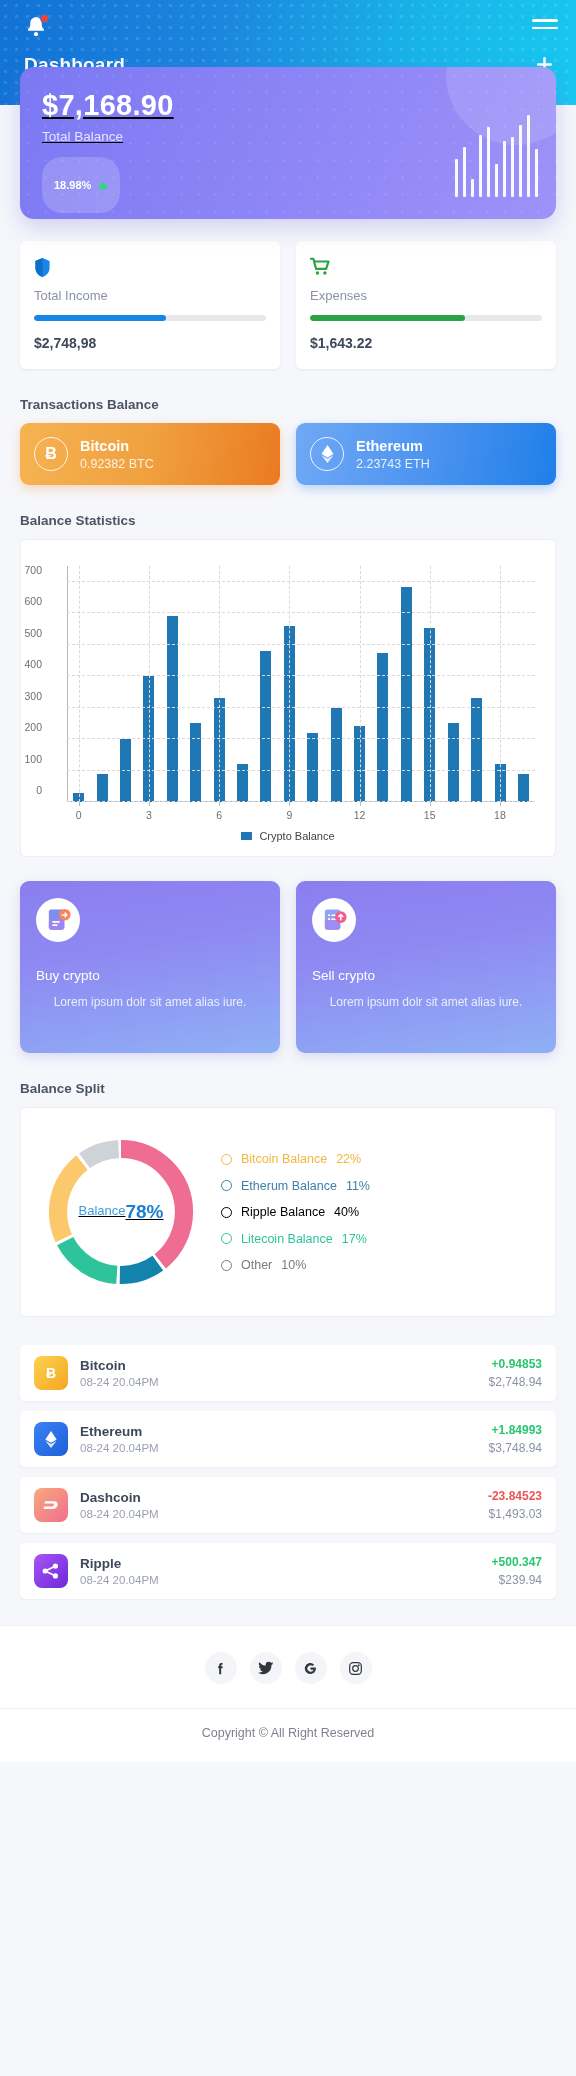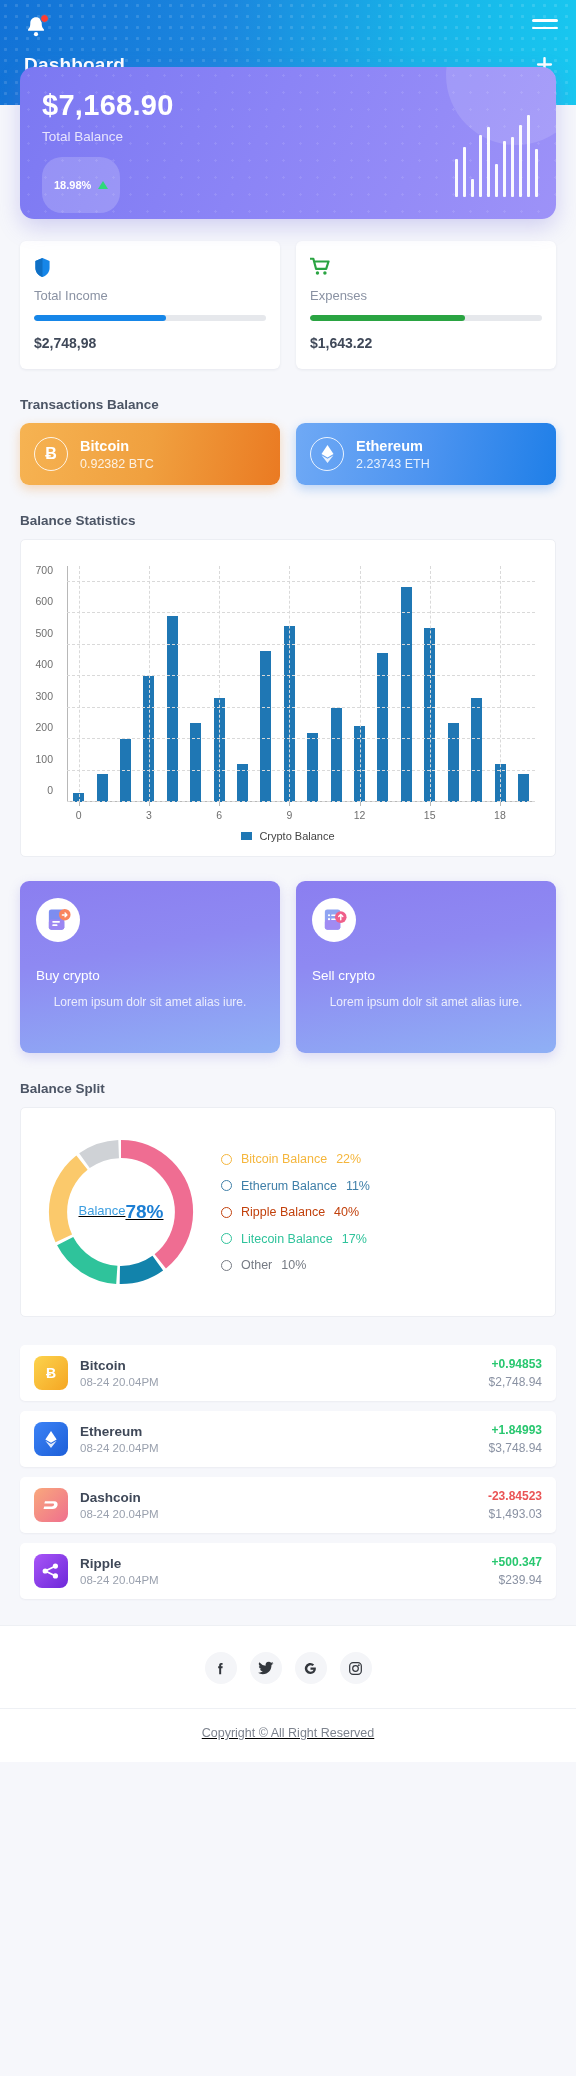--- a/index.html
+++ b/index.html
@@ -27,21 +27,21 @@
   .hdr-row { position: relative; z-index: 2; display: flex; align-items: flex-start; justify-content: space-between; padding: 14px 18px 0 24px; }
   .bell-wrap { position: relative; width: 26px; height: 30px; }
   .bell-dot { position: absolute; top: 0px; right: 1px; width: 9px; height: 9px; border-radius: 50%; background: #ff3b30; border: 1.5px solid #1b86de; }
   .burger { width: 26px; padding-top: 5px; }
   .burger span { display: block; height: 2.5px; background: #fff; border-radius: 2px; margin-bottom: 5px; }
   .hdr-title-row { position: relative; z-index: 2; display: flex; align-items: center; justify-content: space-between; padding: 8px 22px 0 24px; }
   .hdr-title { color: #fff; font-size: 19px; font-weight: bold; letter-spacing: .2px; }
   .plus-btn { color: #fff; font-size: 26px; line-height: 1; font-weight: 300; cursor: pointer; }
 
   
-  .hero-wrap { position: relative; margin-top: -38px; padding: 0 20px; z-index: 5; }
+  .hero-wrap { position: relative; margin-top: -38px; padding: 0 20px; z-index: 5; text-decoration: underline; }
   .hero {
     position: relative;
     border-radius: 14px;
     height: 152px;
     background: linear-gradient(118deg, #7b78f2 0%, #8b84f6 45%, #9d92f8 100%);
     box-shadow: 0 8px 22px rgba(110,105,220,0.28);
     overflow: hidden;
     padding: 22px 22px 0 22px;
   }
   .hero::before {
@@ -81,21 +81,21 @@
   .coin-eth { background: linear-gradient(100deg, #6fa9f5 0%, #4d94f0 50%, #1f7fe8 100%); box-shadow: 0 4px 11px rgba(45,128,232,.3); }
   .coin-circle { width: 34px; height: 34px; border-radius: 50%; border: 1.6px solid rgba(255,255,255,.85); display: flex; align-items: center; justify-content: center; color: #fff; font-size: 16px; font-weight: bold; flex: none; }
   .coin-name { color: #fff; font-size: 14.5px; font-weight: bold; }
   .coin-amt { color: rgba(255,255,255,.85); font-size: 12.5px; margin-top: 3px; }
 
   
   .chart-card { margin: 0 20px; background: #fff; border: 1px solid #eceef3; border-radius: 5px; padding: 26px 10px 14px 10px; }
   .plot { position: relative; height: 236px; margin-left: 36px; margin-right: 10px; }
   .grid-y { position: absolute; left: 0; right: 0; border-top: 1px dashed #d9d9d9; }
   .grid-x { position: absolute; top: 0; bottom: 0; border-left: 1px dashed #d9d9d9; }
-  .ytick { position: absolute; right: 100%; margin-right: 14px; transform: translateY(-50%); font-size: 10.5px; color: #6f6f6f; }
+  .ytick { position: absolute; right: 100%; margin-right: 25px; transform: translateY(-50%); font-size: 10.5px; color: #6f6f6f; }
   .yaxis { position: absolute; left: 0; top: 0; bottom: 0; border-left: 1px solid #b8b8b8; }
   .xaxis { position: absolute; left: 0; right: 0; bottom: 0; border-bottom: 1px solid #b8b8b8; }
   .bars { position: absolute; left: 0; right: 0; bottom: 0; top: 0; display: flex; align-items: flex-end; }
   .barslot { flex: 1; display: flex; justify-content: center; align-items: flex-end; height: 100%; }
   .bar { width: 11px; background: #1f77b4; }
   .xtick { position: absolute; top: 100%; margin-top: 7px; transform: translateX(-50%); font-size: 10.5px; color: #6f6f6f; }
   .xmark { position: absolute; top: 100%; height: 4px; border-left: 1px solid #b8b8b8; }
   .legend { display: flex; justify-content: center; align-items: center; gap: 7px; margin-top: 28px; }
   .legend-sw { width: 11px; height: 8px; background: #1f77b4; }
   .legend-txt { font-size: 11px; color: #444; }
@@ -121,21 +121,21 @@
   .tx { background: #fff; border-radius: 5px; display: flex; align-items: center; padding: 11px 14px; margin-bottom: 10px; box-shadow: 0 1px 2px rgba(30,40,70,.05); }
   .tx-ico { width: 34px; height: 34px; border-radius: 8px; flex: none; margin-right: 12px; display: flex; align-items: center; justify-content: center; color: #fff; font-weight: bold; font-size: 16px; }
   .tx-mid { flex: 1; }
   .tx-name { font-size: 13.5px; color: #3f4858; font-weight: 600; }
   .tx-date { font-size: 11.5px; color: #9aa1ae; margin-top: 3px; }
   .tx-right { text-align: right; }
   .tx-delta { font-size: 12px; font-weight: 600; }
   .tx-amt { font-size: 12px; color: #8a92a3; margin-top: 4px; }
 
   
-  .footer { margin-top: 26px; background: #fff; border-top: 1px solid #eef0f4; padding: 26px 0 0 0; text-decoration: underline; }
+  .footer { margin-top: 26px; background: #fff; border-top: 1px solid #eef0f4; padding: 26px 0 0 0; }
   .socials { display: flex; justify-content: center; gap: 13px; padding-bottom: 24px; }
   .soc { width: 32px; height: 32px; border-radius: 50%; background: #f4f5f8; display: flex; align-items: center; justify-content: center; color: #33373d; font-size: 14px; }
   .copy-bar { border-top: 1px solid #eef0f4; text-align: center; padding: 17px 0 22px 0; font-size: 12.5px; color: #7d838e; }
 </style>
 </head>
 <body>
 
 <div class="header">
   <div class="hdr-row">
     <div class="bell-wrap">
@@ -409,21 +409,21 @@
         <div class="leg-row" style="color: rgb(245, 182, 60);">
           <span class="leg-ring"></span>
           <span>Bitcoin Balance</span>
           <span>22%</span>
         </div>
         <div class="leg-row" style="color: rgb(63, 127, 168);">
           <span class="leg-ring"></span>
           <span>Etherum Balance</span>
           <span>11%</span>
         </div>
-        <div class="leg-row" style="color: #c2410c;">
+        <div class="leg-row" style="color: #000000;">
           <span class="leg-ring"></span>
           <span>Ripple Balance</span>
           <span>40%</span>
         </div>
         <div class="leg-row" style="color: rgb(47, 195, 155);">
           <span class="leg-ring"></span>
           <span>Litecoin Balance</span>
           <span>17%</span>
         </div>
         <div class="leg-row" style="color: rgb(118, 123, 132);">

